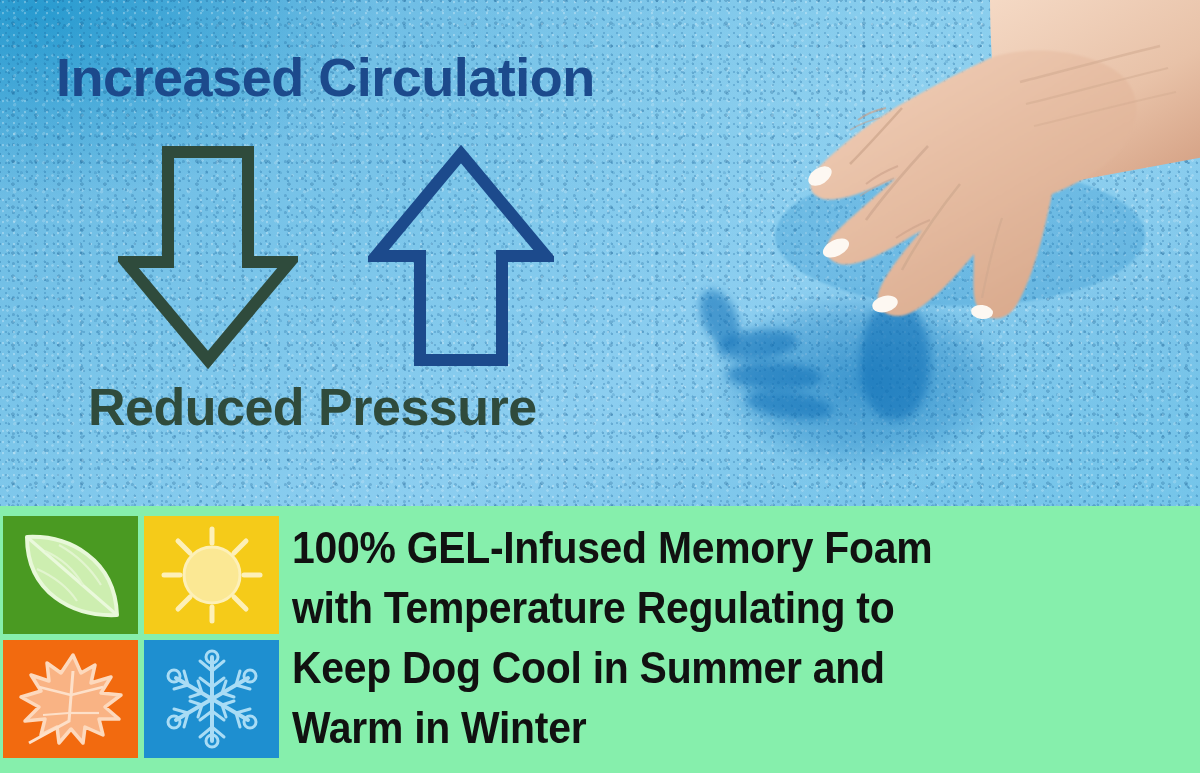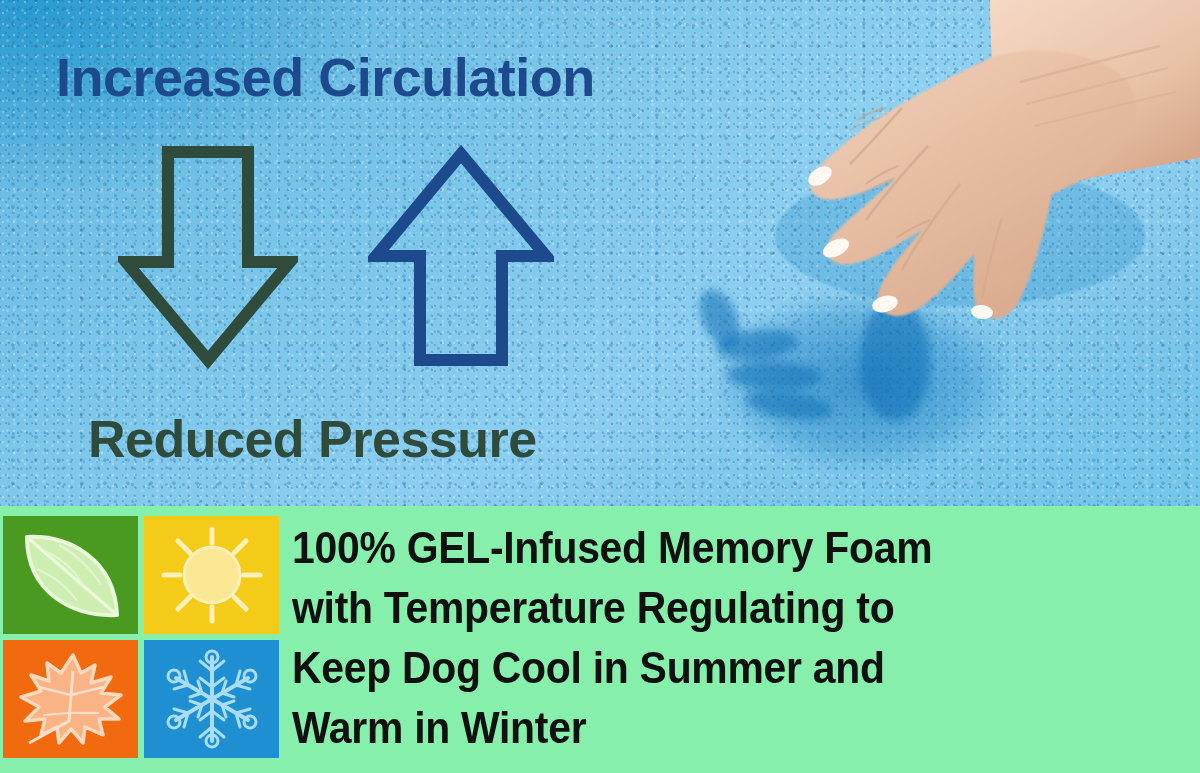--- a/index.html
+++ b/index.html
@@ -110,21 +110,20 @@
     left: 56px;
     top: 50px;
     font-size: 54px;
     color: #1c4a8c;
   }
   .heading-bottom {
     left: 88px;
     top: 381px;
     font-size: 52px;
     color: #2f4b3c;
-    margin-top: 32px;
   }
 
   
   .arrow-svg { position: absolute; }
   .arrow-down-wrap { left: 118px; top: 144px; }
   .arrow-up-wrap   { left: 368px; top: 144px; }
 
   
   .caption-band {
     position: absolute;

